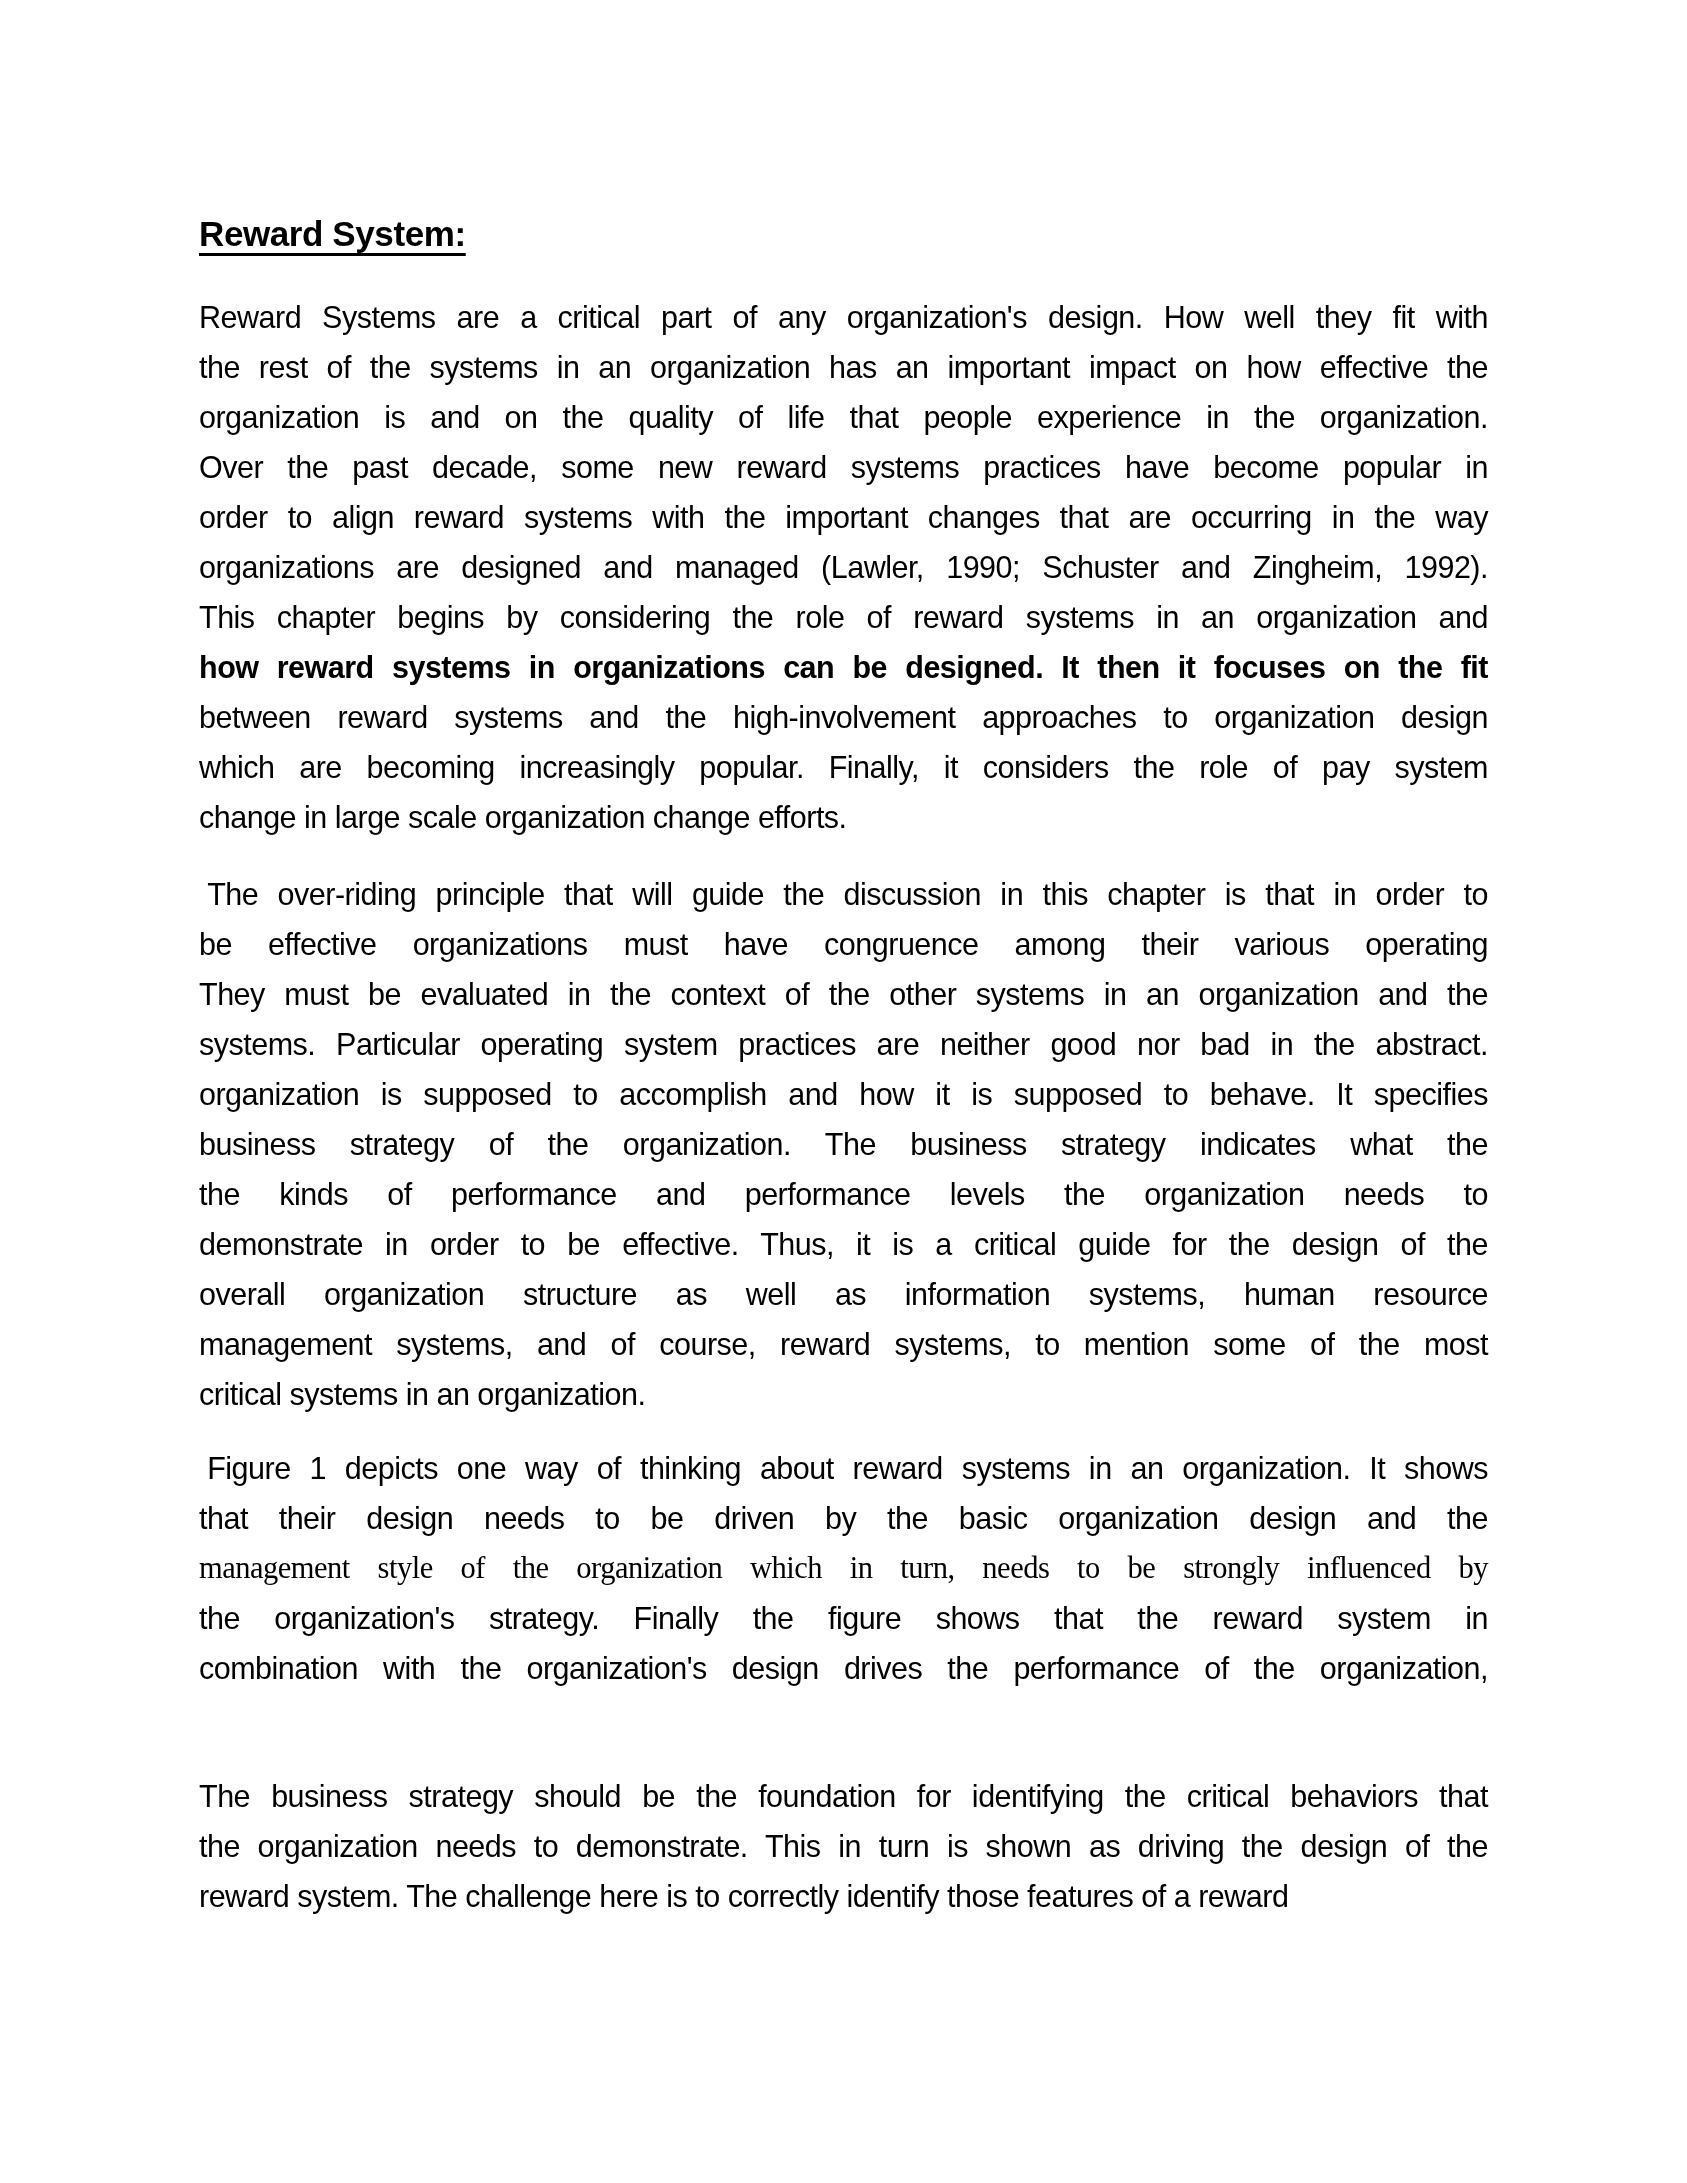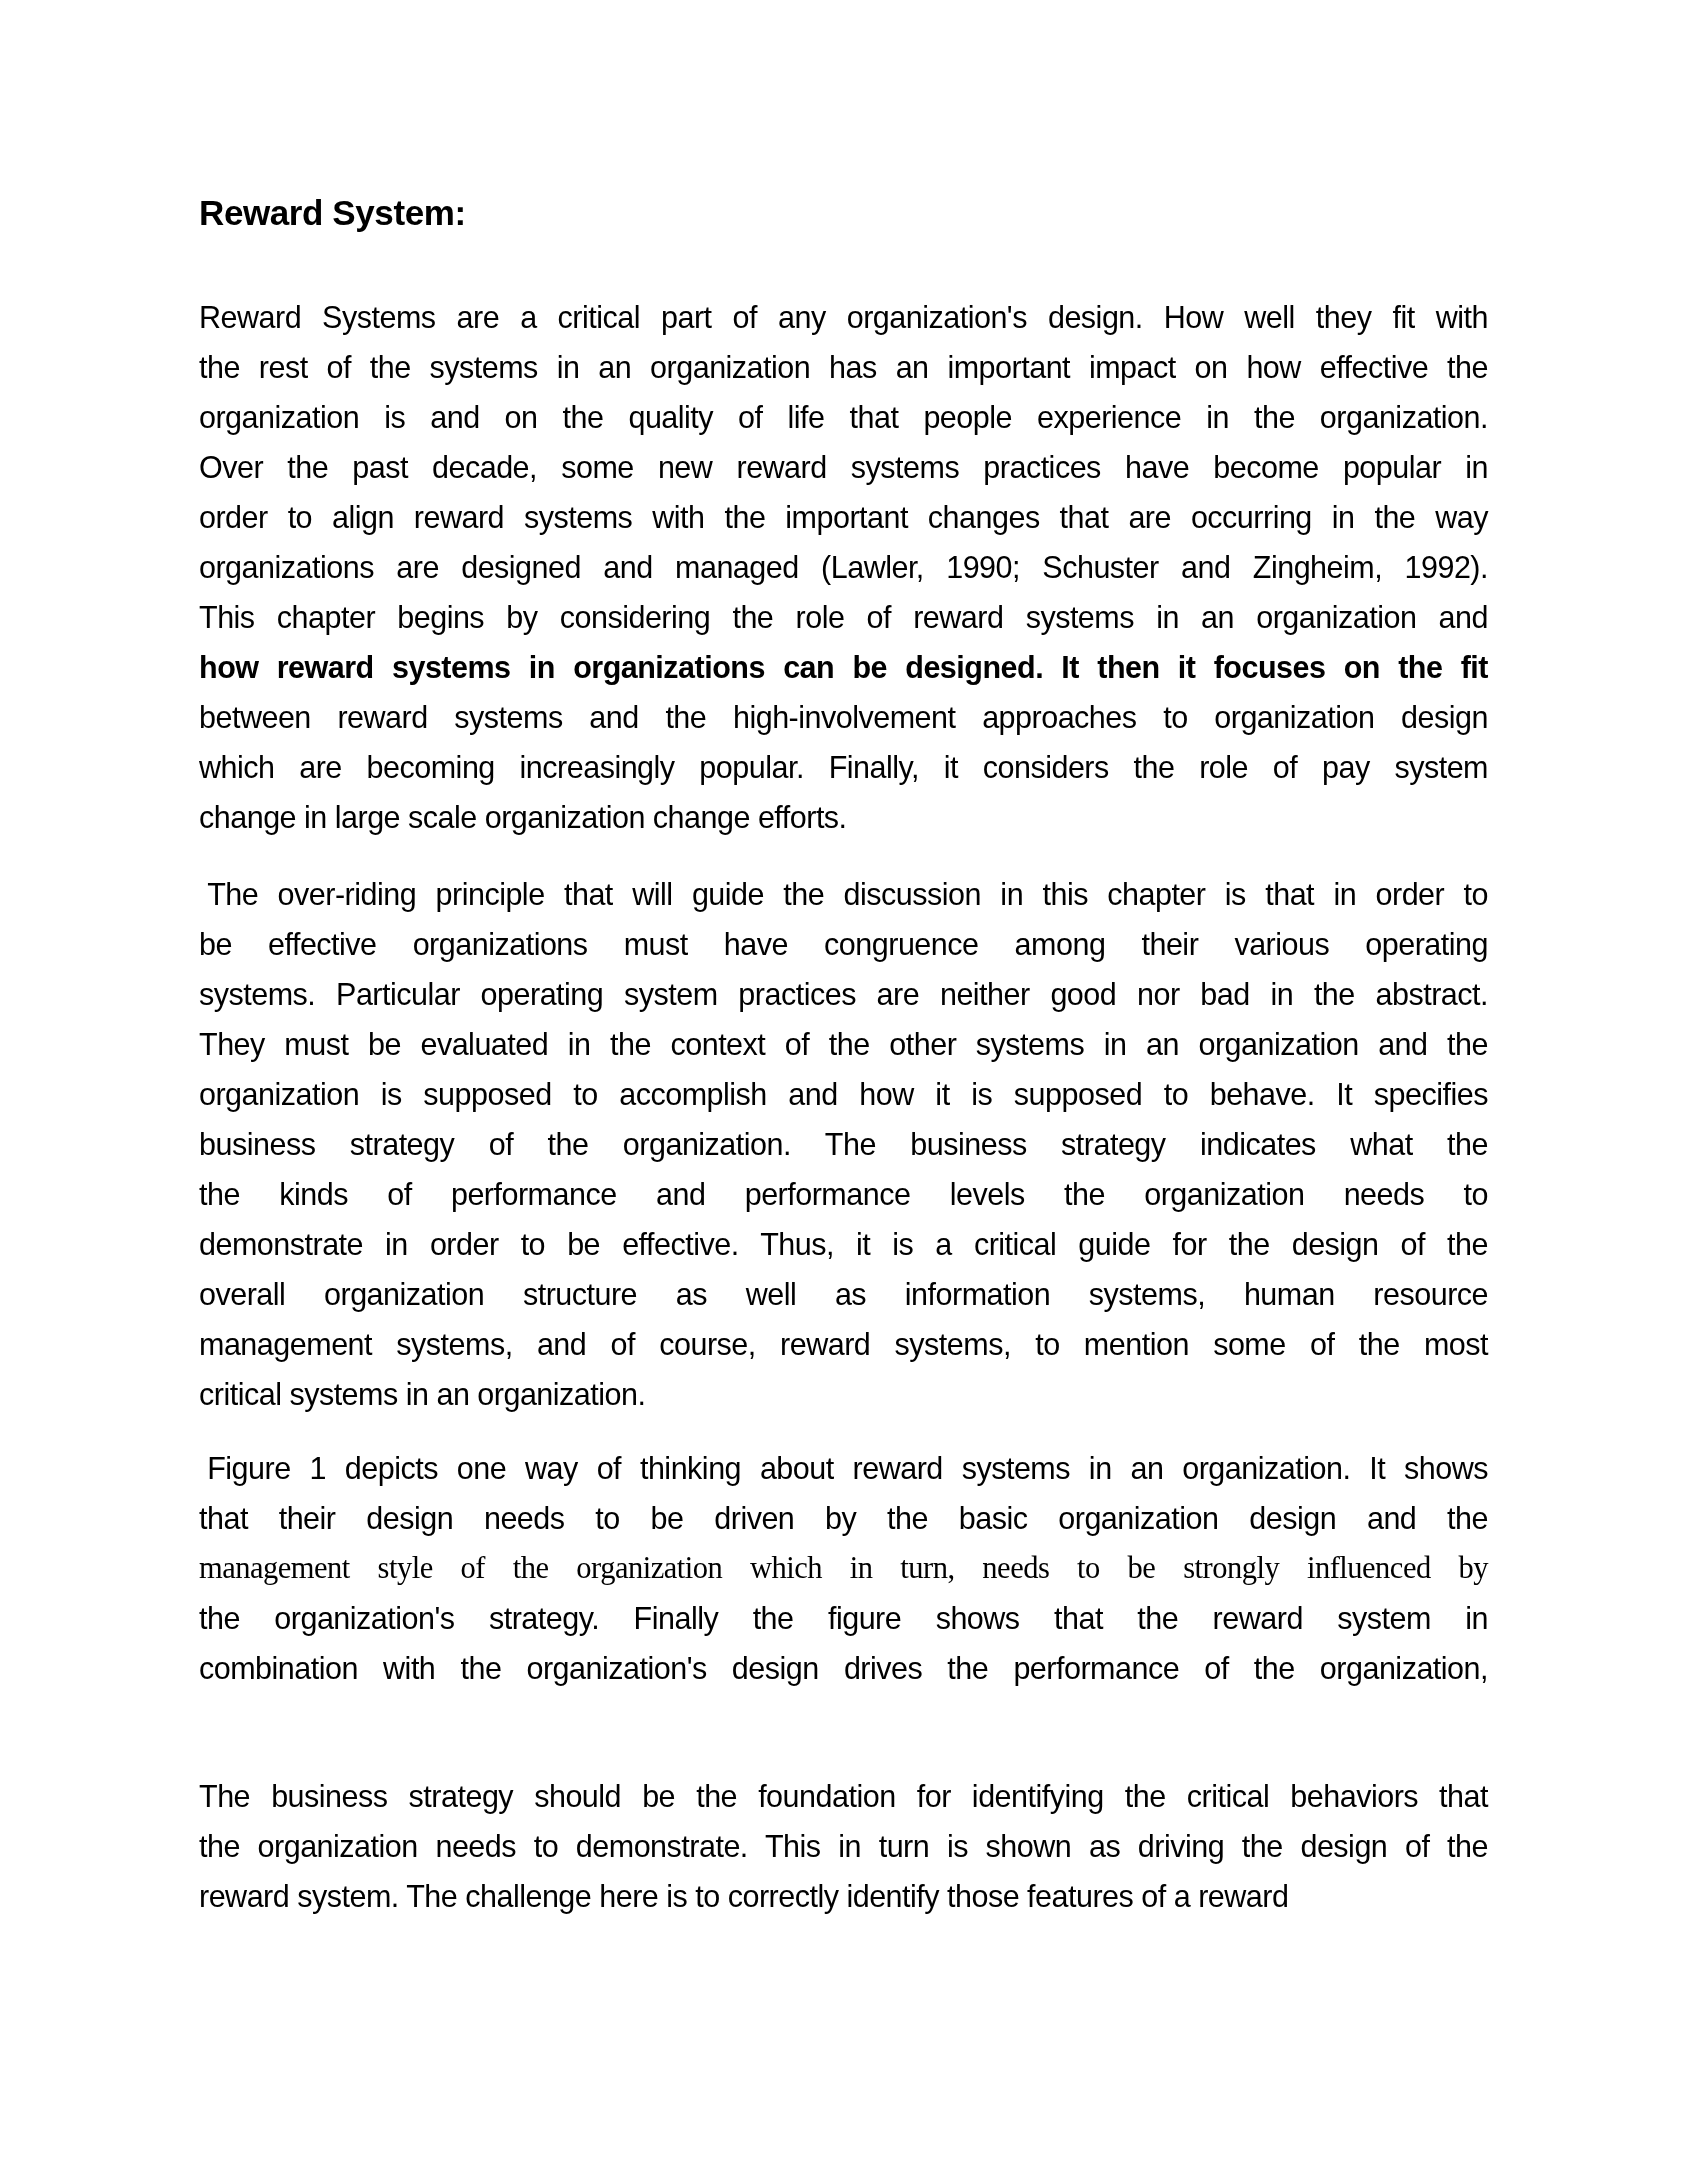--- a/index.html
+++ b/index.html
@@ -19,26 +19,27 @@
     position: absolute;
     left: 0;
     top: 0;
     width: 1687px;
     height: 2183px;
     background: #ffffff;
   }
   .title {
     position: absolute;
     left: 199px;
-    top: 192px;
+    top: 213px;
     margin: 0;
     font-size: 35px;
     font-weight: bold;
     line-height: 41px;
     letter-spacing: -0.4px;
+    text-decoration: underline;
     text-decoration-thickness: 3.3px;
     text-underline-offset: 6.6px;
     white-space: nowrap;
   }
   .para {
     position: absolute;
     left: 199px;
     width: 1289px;
     margin: 0;
   }
@@ -82,22 +83,22 @@
     <span class="line" style="white-space: nowrap;">This chapter begins by considering the role of reward systems in an organization and</span>
     <span class="line" style="white-space: nowrap; font-weight: bold;">how reward systems in organizations can be designed. It then it focuses on the fit</span>
     <span class="line" style="white-space: nowrap;">between reward systems and the high-involvement approaches to organization design</span>
     <span class="line" style="white-space: nowrap;">which are becoming increasingly popular. Finally, it considers the role of pay system</span>
     <span class="line last" style="white-space: nowrap;">change in large scale organization change efforts.</span>
   </div>
 
   <div class="para" id="p2">
     <span class="line indent" style="white-space: nowrap;">The over-riding principle that will guide the discussion in this chapter is that in order to</span>
     <span class="line" style="white-space: nowrap;">be effective organizations must have congruence among their various operating</span>
+    <span class="line" style="white-space: nowrap;">They must be evaluated in the context of the other systems in an organization and the</span>
     <span class="line" style="white-space: nowrap;">systems. Particular operating system practices are neither good nor bad in the abstract.</span>
-    <span class="line" style="white-space: nowrap;">They must be evaluated in the context of the other systems in an organization and the</span>
     <span class="line" style="white-space: nowrap;">organization is supposed to accomplish and how it is supposed to behave. It specifies</span>
     <span class="line" style="white-space: nowrap;">business strategy of the organization. The business strategy indicates what the</span>
     <span class="line" style="white-space: nowrap;">the kinds of performance and performance levels the organization needs to</span>
     <span class="line" style="white-space: nowrap;">demonstrate in order to be effective. Thus, it is a critical guide for the design of the</span>
     <span class="line" style="white-space: nowrap;">overall organization structure as well as information systems, human resource</span>
     <span class="line" style="white-space: nowrap;">management systems, and of course, reward systems, to mention some of the most</span>
     <span class="line last" style="white-space: nowrap;">critical systems in an organization.</span>
   </div>
 
   <div class="para" id="p3">

